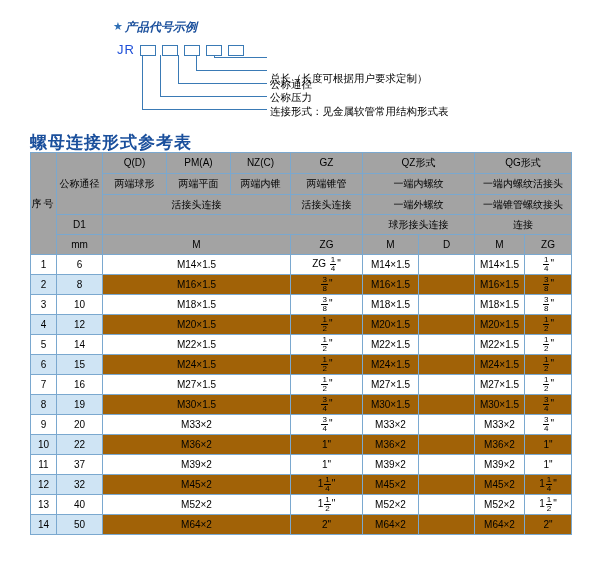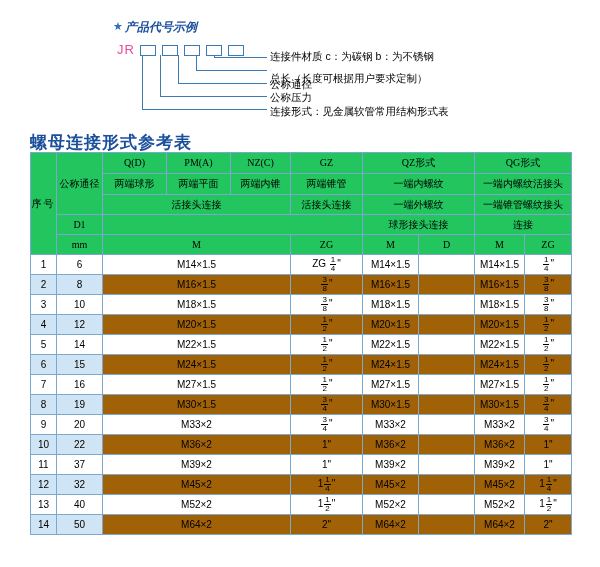--- a/index.html
+++ b/index.html
@@ -8,39 +8,39 @@
     background:#ffffff;
     font-family:"Liberation Sans","DejaVu Sans",sans-serif;
     font-size:11px;color:#000;
     position:relative;overflow:hidden;
   }
 
   
   #diagram{position:absolute;left:0;top:0;width:600px;height:128px;}
   .star{position:absolute;left:113px;top:20px;color:#2f6fb5;font-size:11px;}
   .dia-title{position:absolute;left:125px;top:19px;font-size:12px;font-weight:bold;color:#1a4f9c;white-space:nowrap;font-style:italic;}
-  .jr{position:absolute;left:117px;top:42px;font-size:13px;color:#ec4899;letter-spacing:1px;}
+  .jr{position:absolute;left:117px;top:42px;font-size:13px;color:#1d4ed8;letter-spacing:1px;}
   .boxrow{position:absolute;left:140px;top:43px;}
   .minibox{display:inline-block;width:14px;height:9px;border:1px solid #3a7ab5;background:#ffffff;margin-right:3px;vertical-align:middle;}
   .leg{position:absolute;border-left:1px solid #3a7ab5;border-bottom:1px solid #3a7ab5;}
   .callout{position:absolute;font-size:10.5px;color:#000;white-space:nowrap;}
 
   
   .tbl-title{position:absolute;left:30px;top:131px;font-size:17px;font-weight:bold;color:#1a4f9c;letter-spacing:1px;}
 
   
   #tbl-wrap{position:absolute;left:30px;top:152px;width:541px;}
   table{border-collapse:collapse;width:541px;table-layout:fixed;}
   td,th{
     border:1px solid #7aa8cf;
     font-size:10px;text-align:center;vertical-align:middle;
     padding:0;color:#000;font-weight:normal;
     line-height:1.15;
   }
-  thead td{background:#22c55e;font-family:Liberation Serif, serif;}
+  thead td{background:#a3a3a3;}
   tbody tr.odd td{background:#ffffff;}
   tbody tr.even td{background:#a16207;}
   tbody td.lead{background:#cfe4f4;}
   tbody tr.even td.lead{background:#cfe4f4;}
   .frac{display:inline-block;vertical-align:middle;text-align:center;font-size:8px;line-height:1.02;margin:0 1px;}
   .frac .num{display:block;border-bottom:1px solid #000;padding:0 1px;}
   .frac .den{display:block;padding:0 1px;}
   .mix{white-space:nowrap;}
   .vtitle{letter-spacing:2px;}
 </style>
@@ -58,21 +58,20 @@
     <span class="minibox"></span>
     <span class="minibox"></span>
   </div>
 
   <div class="leg" style="left:214px;top:55px;width:52px;height:2px;"></div>
   <div class="leg" style="left:196px;top:55px;width:70px;height:15px;"></div>
   <div class="leg" style="left:178px;top:55px;width:88px;height:28px;"></div>
   <div class="leg" style="left:160px;top:55px;width:106px;height:41px;"></div>
   <div class="leg" style="left:142px;top:55px;width:124px;height:54px;"></div>
 
-  <div class="callout" style="left:270px;top:50px;">连接件材质  c：为碳钢  b：为不锈钢</div>
   <div class="callout" style="left:270px;top:72px;">总长（长度可根据用户要求定制）</div>
   <div class="callout" style="left:270px;top:78px;">公称通径</div>
   <div class="callout" style="left:270px;top:91px;">公称压力</div>
   <div class="callout" style="left:270px;top:105px;">连接形式：见金属软管常用结构形式表</div>
 </div>
 
 <div class="tbl-title">螺母连接形式参考表</div>
 
 <div id="tbl-wrap">
 <table>

